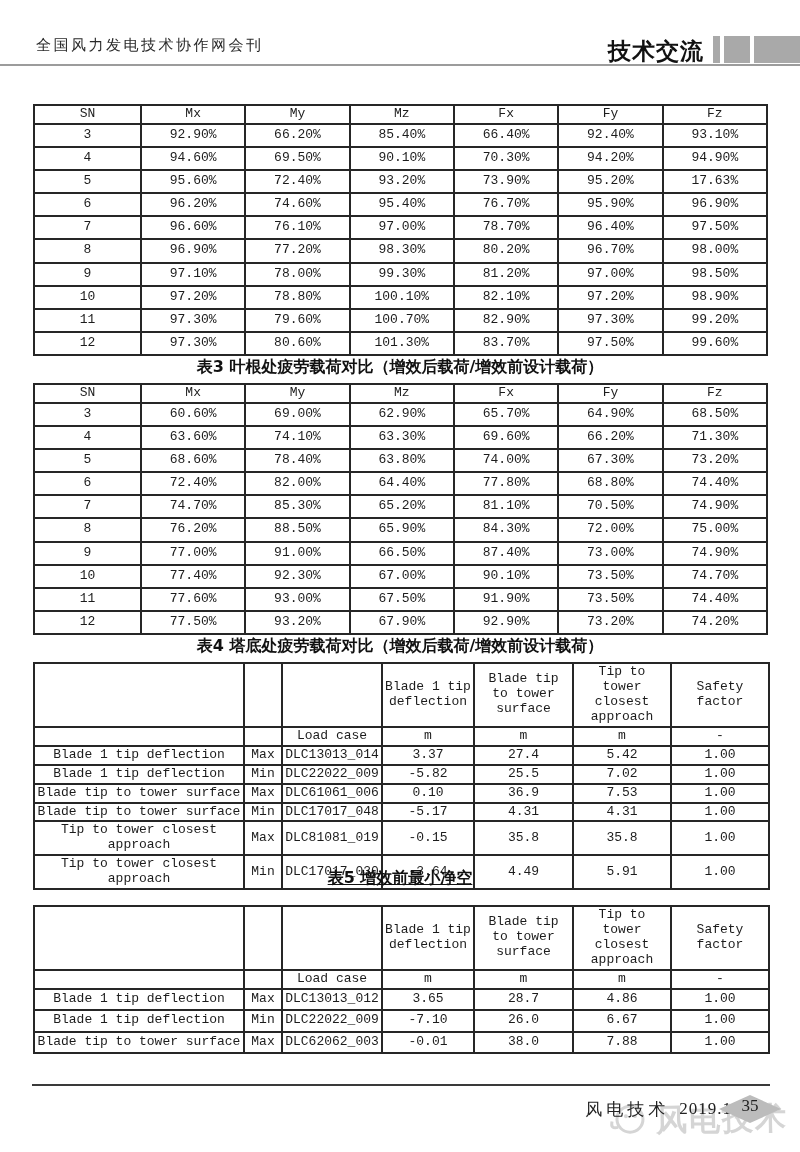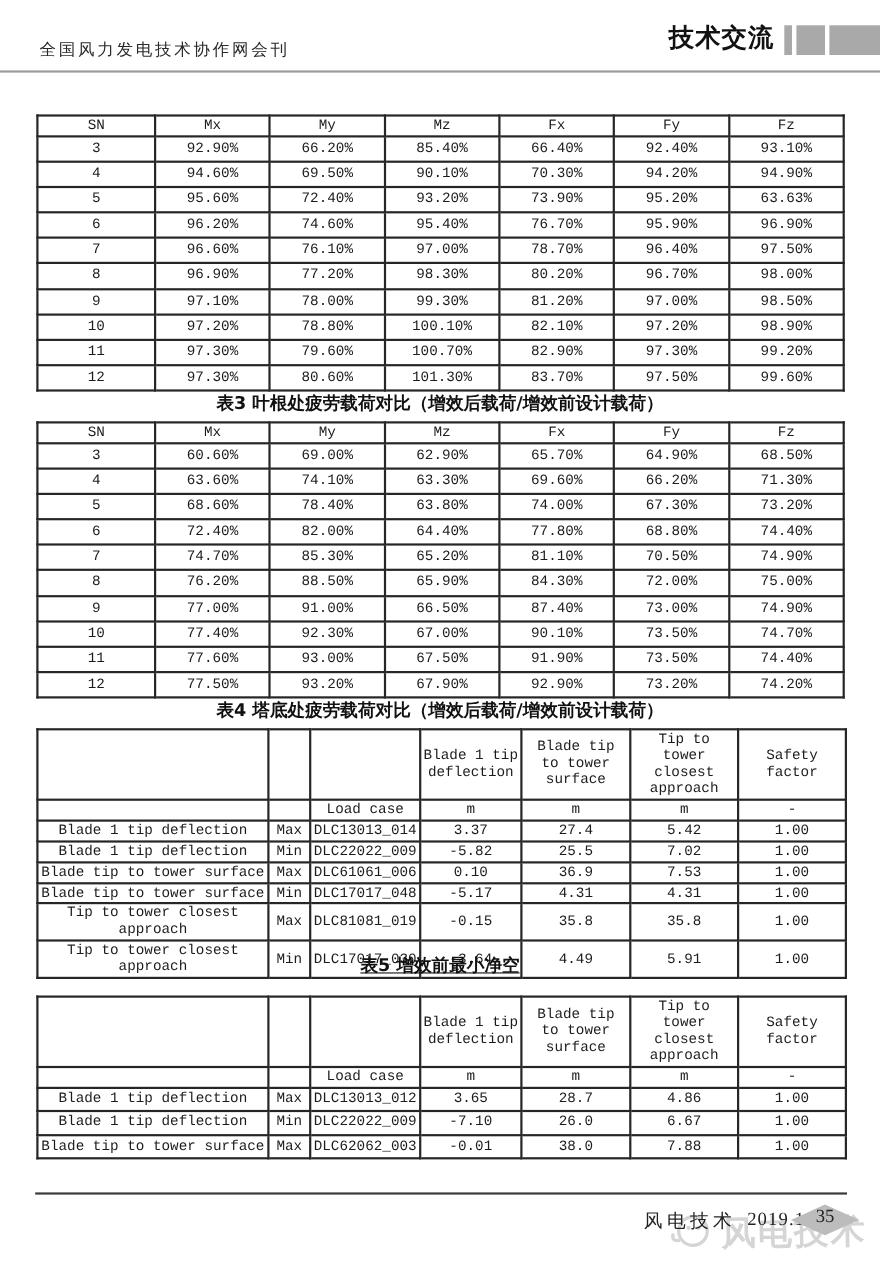--- a/index.html
+++ b/index.html
@@ -9,21 +9,21 @@
     background:#ffffff; overflow:hidden; color:#1c1c1c;
   }
 
   
   .page-header { position:absolute; top:0; left:0; width:800px; height:66px;border-radius:15px; }
   .journal-title {
     position:absolute; left:36px; top:36px;
     font-family:"Liberation Serif", serif; font-size:15px; letter-spacing:2.5px; color:#2a2a2a;
   }
   .header-right {
-    position:absolute; right:0; top:20px; display:flex; align-items:flex-end; height:30px;
+    position:absolute; right:0; top:36px; display:flex; align-items:flex-start; height:30px;
   }
   .section-label {
     font-family:"DejaVu Sans", sans-serif; font-weight:bold; font-size:23px; color:#111;
     margin-right:5px; letter-spacing:1px;
   }
   .hdr-bar { background:#a9a9a9; height:27px; margin-left:4px; }
   .hdr-bar.b1 { width:7px; }
   .hdr-bar.b2 { width:26px; }
   .hdr-bar.b3 { width:46px; }
   .header-rule {
@@ -140,21 +140,21 @@
           <td>94.20%</td>
           <td>94.90%</td>
         </tr>
         <tr>
           <td>5</td>
           <td>95.60%</td>
           <td>72.40%</td>
           <td>93.20%</td>
           <td>73.90%</td>
           <td>95.20%</td>
-          <td>63.63%</td>
+          <td>17.63%</td>
         </tr>
         <tr>
           <td>6</td>
           <td>96.20%</td>
           <td>74.60%</td>
           <td>95.40%</td>
           <td>76.70%</td>
           <td>95.90%</td>
           <td>96.90%</td>
         </tr>

